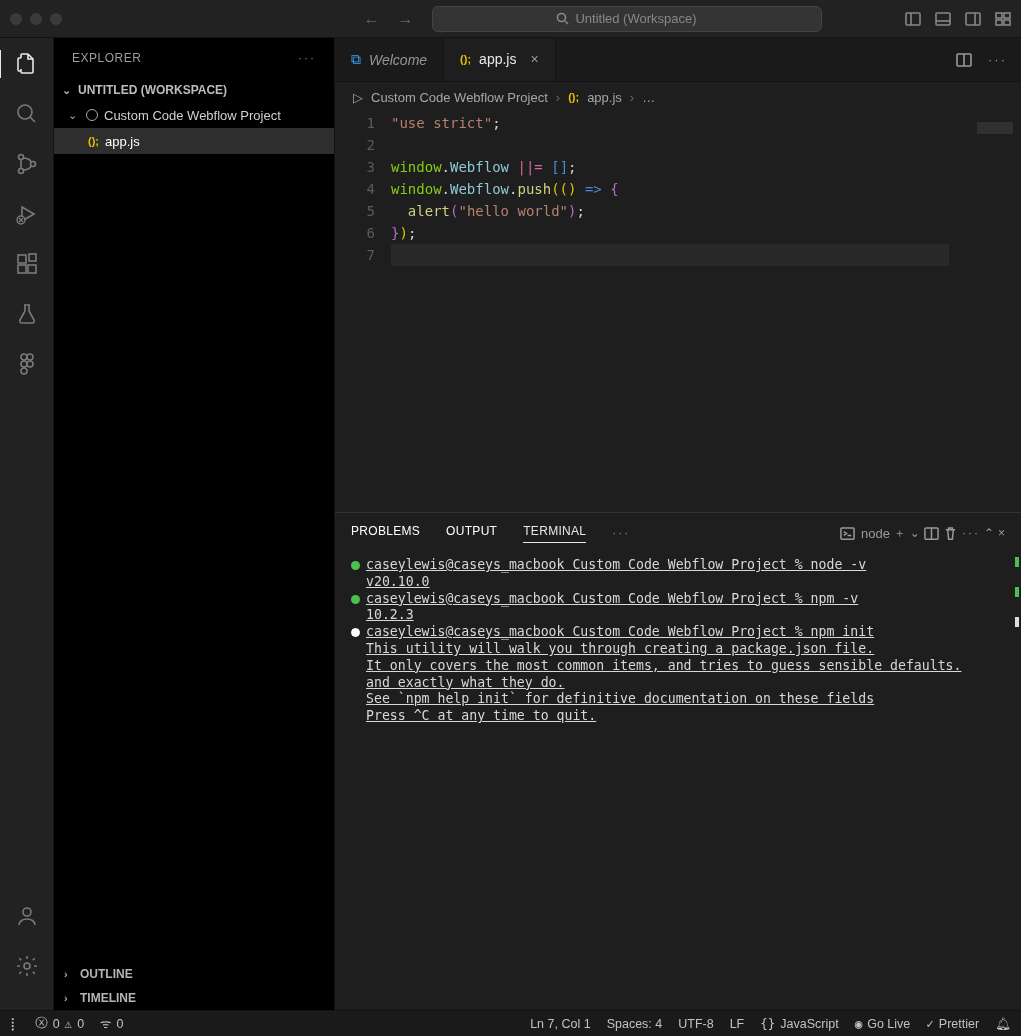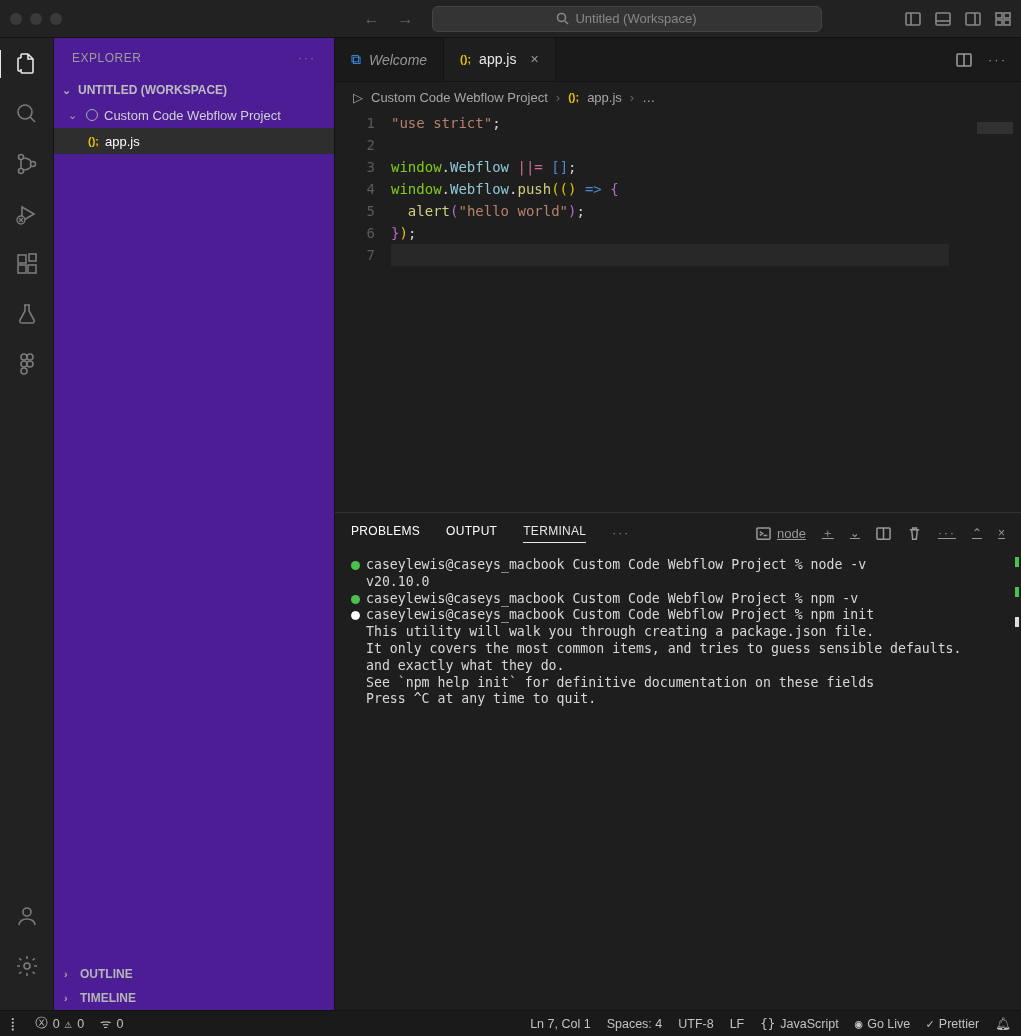--- a/index.html
+++ b/index.html
@@ -33,21 +33,21 @@
 .activity-bar {
   width: 54px; background: #222222; border-right: 1px solid #131313;
   display: flex; flex-direction: column; align-items: center; padding-top: 12px; gap: 22px;
 }
 .activity-icon { width: 28px; height: 28px; display:flex; align-items:center; justify-content:center; color: #7a7a7a; cursor: pointer; }
 .activity-icon.active { color: #e8e8e8; border-left: 2px solid #e8e8e8; width: 54px; margin-left:-2px; }
 .activity-icon svg { width: 24px; height: 24px; }
 .activity-spacer { flex: 1; }
 
 .sidebar {
-  width: 281px; background: #4c1d95; border-right: 1px solid #131313;
+  width: 281px; background: #000000; border-right: 1px solid #131313;
   display: flex; flex-direction: column;
 }
 .sidebar-header {
   height: 40px; display: flex; align-items: center; padding: 0 18px;
   color: #9d9d9d; font-size: 12px; letter-spacing: 0.5px; justify-content: space-between;
 }
 .sidebar-header .dots { color:#888; letter-spacing:2px;}
 .workspace-row {
   height: 24px; display: flex; align-items: center; padding: 0 8px;
   color: #bdbdbd; font-size: 12px; font-weight:600; gap:4px;
@@ -108,29 +108,29 @@
 
 .panel {
   height:498px; border-top:1px solid #333; display:flex; flex-direction:column; background:#1e1e1e;
 }
 .panel-tabs {
   height:40px; display:flex; align-items:center; padding:0 16px; gap:26px; font-size:12px;
 }
 .panel-tab { color:#ffffff; letter-spacing:.3px; cursor:pointer; padding-bottom:4px;}
 .panel-tab.active { color:#e8e8e8; border-bottom:1px solid #e8e8e8;}
 .panel-dots { color:#8c8c8c; letter-spacing:2px;}
-.panel-right { margin-left:auto; display:flex; align-items:center; gap:16px; color:#999;text-decoration:underline;}
+.panel-right { margin-left:auto; display:flex; align-items:center; gap:4px; color:#999;}
 .panel-right svg { width:15px;height:15px;}
 .term-label { display:flex; align-items:center; gap:6px; font-size:13px;}
 
 .terminal {
   flex:1; padding:4px 16px 10px 16px; font-family:'SF Mono',Menlo,Consolas,monospace;
   font-size:13.2px; line-height:16.8px; color:#d8d8d8; overflow:auto; position:relative;
 }
-.term-line { white-space:pre-wrap;}
+.term-line { white-space:pre-wrap;text-decoration:underline;}
 .bullet { display:inline-block; width:9px;height:9px;border-radius:50%; margin-right:6px; transform:translateY(1px);}
 .bullet.green{ background:#4cc04c;}
 .bullet.white{ background:#fff; border:1px solid #fff;}
 .term-cursor { display:inline-block; width:8px; height:15px; border:1px solid #c8c8c8; transform:translateY(2px); margin-left:4px;}
 .term-marks { position:absolute; right:2px; top:4px; display:flex; flex-direction:column; gap:20px;}
 .term-marks i { width:4px; height:10px; background:#4cc04c; display:block;}
 .term-marks i.w { background:#ddd;}
 
 .status-bar {
   height:26px; background:#1a1a1a; border-top:1px solid #131313;
@@ -366,20 +366,21 @@
       </div>
       <div class="terminal">
         <div class="term-marks">
             <i></i>
             <i></i>
             <i class="w"></i>
           </div>
         <div class="term-line"><span class="bullet green"></span><span>caseylewis@caseys_macbook Custom Code Webflow Project % node -v</span></div>
         <div class="term-line" style="padding-left:15px">v20.10.0</div>
         <div class="term-line"><span class="bullet green"></span><span>caseylewis@caseys_macbook Custom Code Webflow Project % npm -v</span></div>
+        <div class="term-line" style="padding-left:15px">10.2.3</div>
         <div class="term-line"><span class="bullet white"></span><span>caseylewis@caseys_macbook Custom Code Webflow Project % npm init</span></div>
         <div class="term-line" style="padding-left:15px">This utility will walk you through creating a package.json file.</div>
         <div class="term-line" style="padding-left:15px">It only covers the most common items, and tries to guess sensible defaults.</div>
         <div class="term-line"></div>
         <div class="term-line" style="padding-left:15px">and exactly what they do.</div>
         <div class="term-line" style="padding-left:15px">See `npm help init` for definitive documentation on these fields</div>
         <div class="term-line"></div>
         <div class="term-line"></div>
         <div class="term-line" style="padding-left:15px">Press ^C at any time to quit.</div>
       </div>

